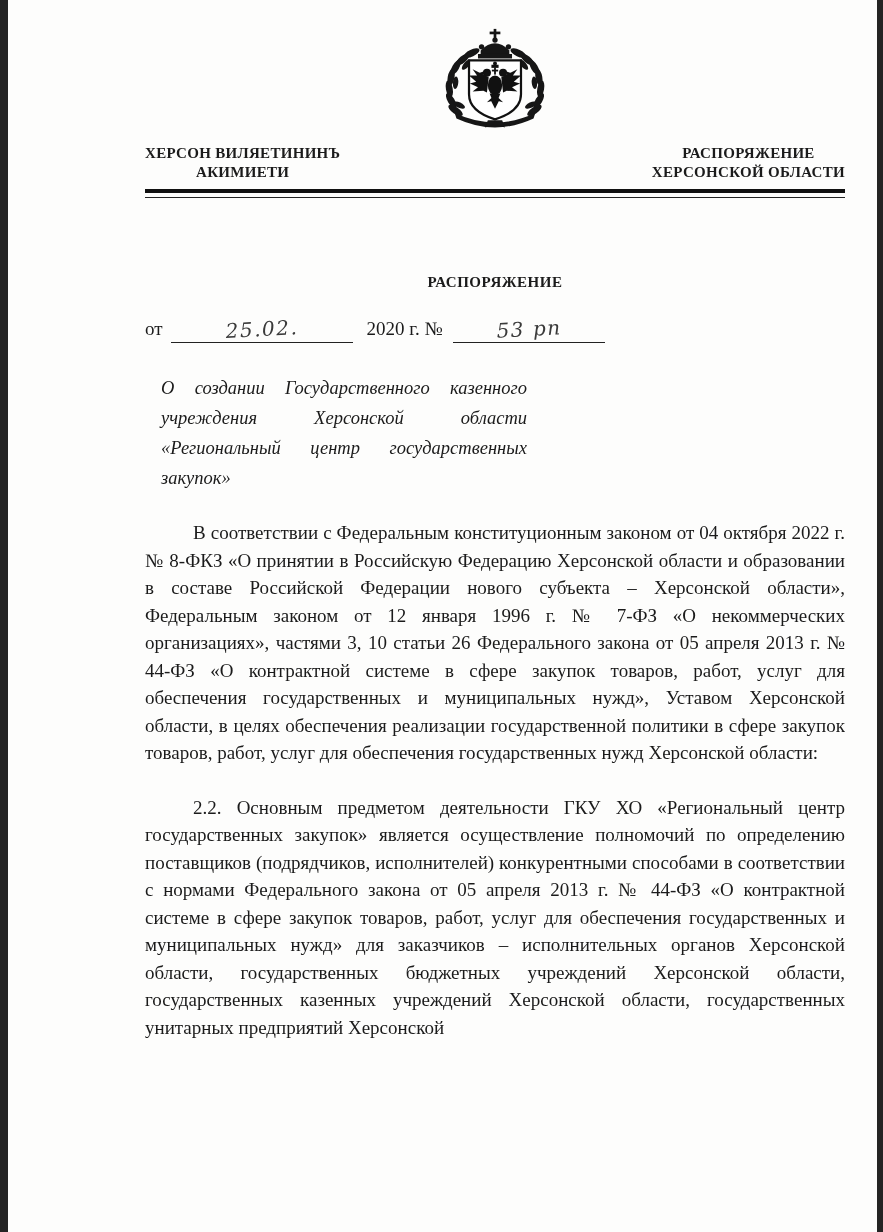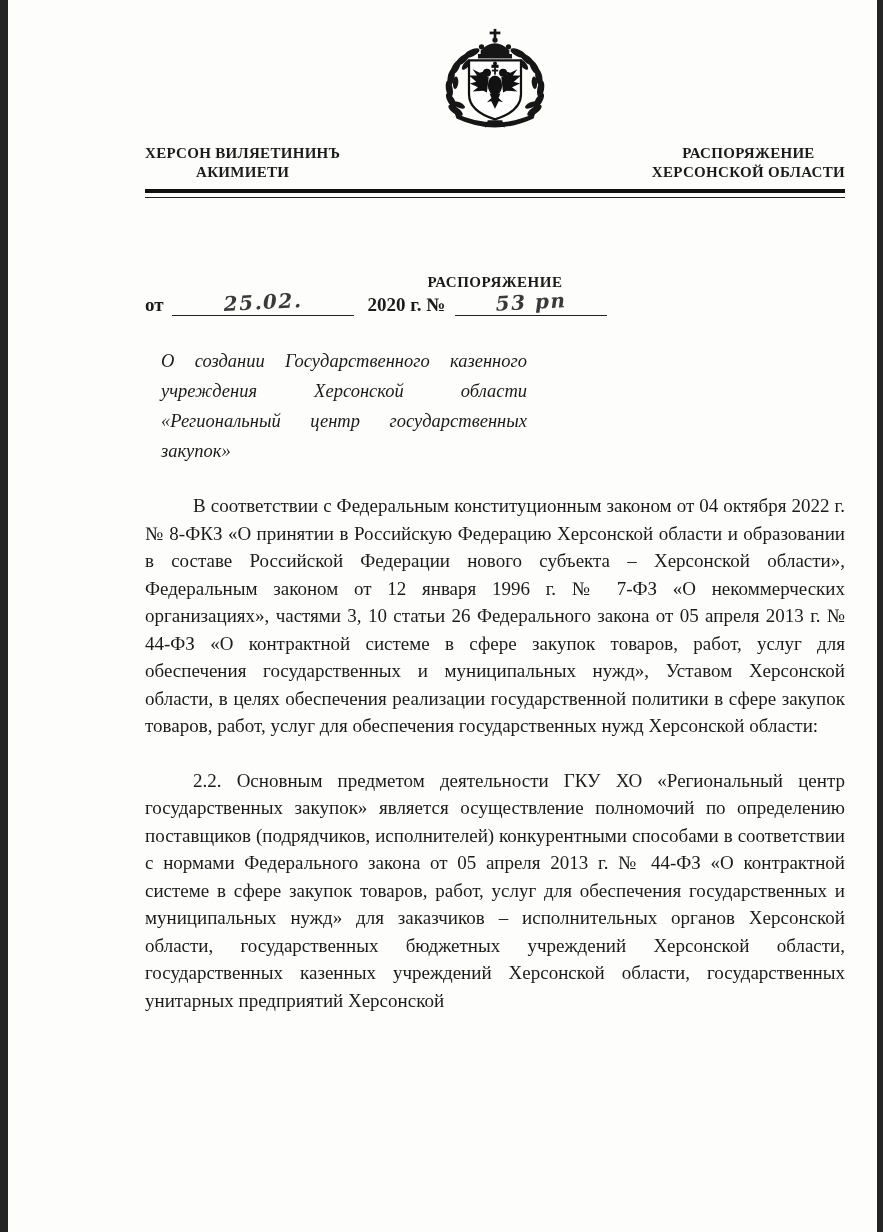--- a/index.html
+++ b/index.html
@@ -34,21 +34,21 @@
   .rule{margin-top:7px;}
   .rule .thick{height:4px;background:#111;}
   .rule .thin{height:2px;background:transparent;border-bottom:1.5px solid #222;margin-top:2px;}
   
   .doc-title{
     text-align:center;font-weight:bold;font-size:15px;
     letter-spacing:.5px;margin:76px 0 0 0;
   }
   
   .date-line{
-    font-size:19px;display:flex;align-items:flex-end;font-weight:bold;
+    margin-top:27px;font-size:19px;display:flex;align-items:flex-start;
   }
   .date-line .lbl{padding-right:8px;}
   .date-line .lbl.mid{padding:0 10px 0 14px;}
   .blank{
     display:inline-block;border-bottom:1.5px solid #222;
     position:relative;text-align:center;height:24px;
   }
   .blank.b1{width:182px;}
   .blank.b2{width:152px;}
   .handwritten{

